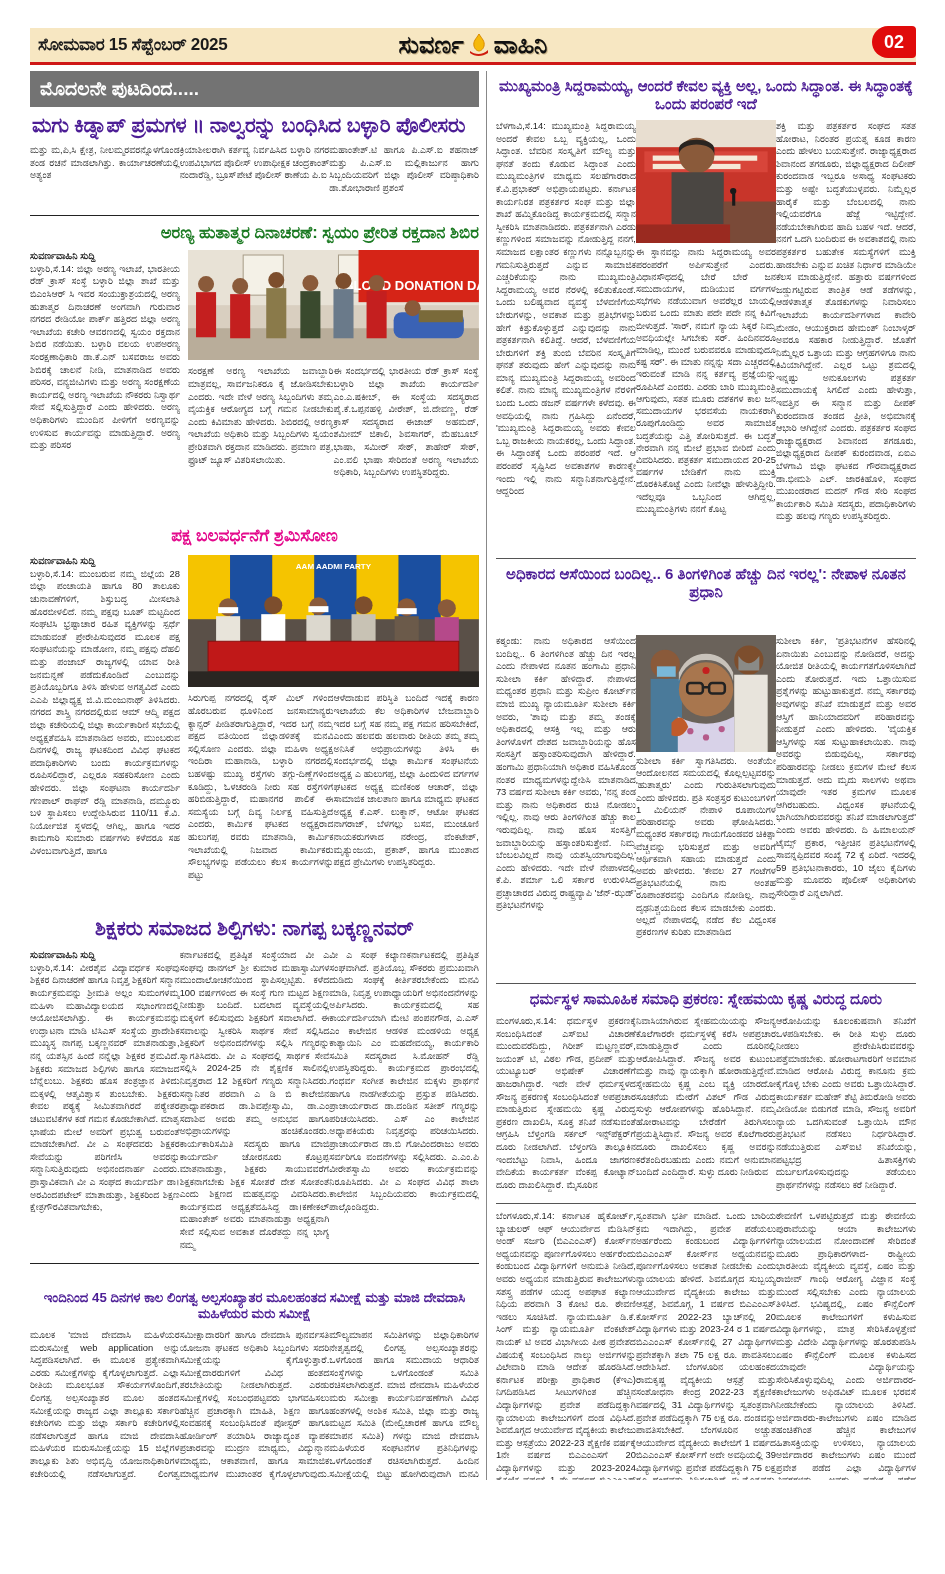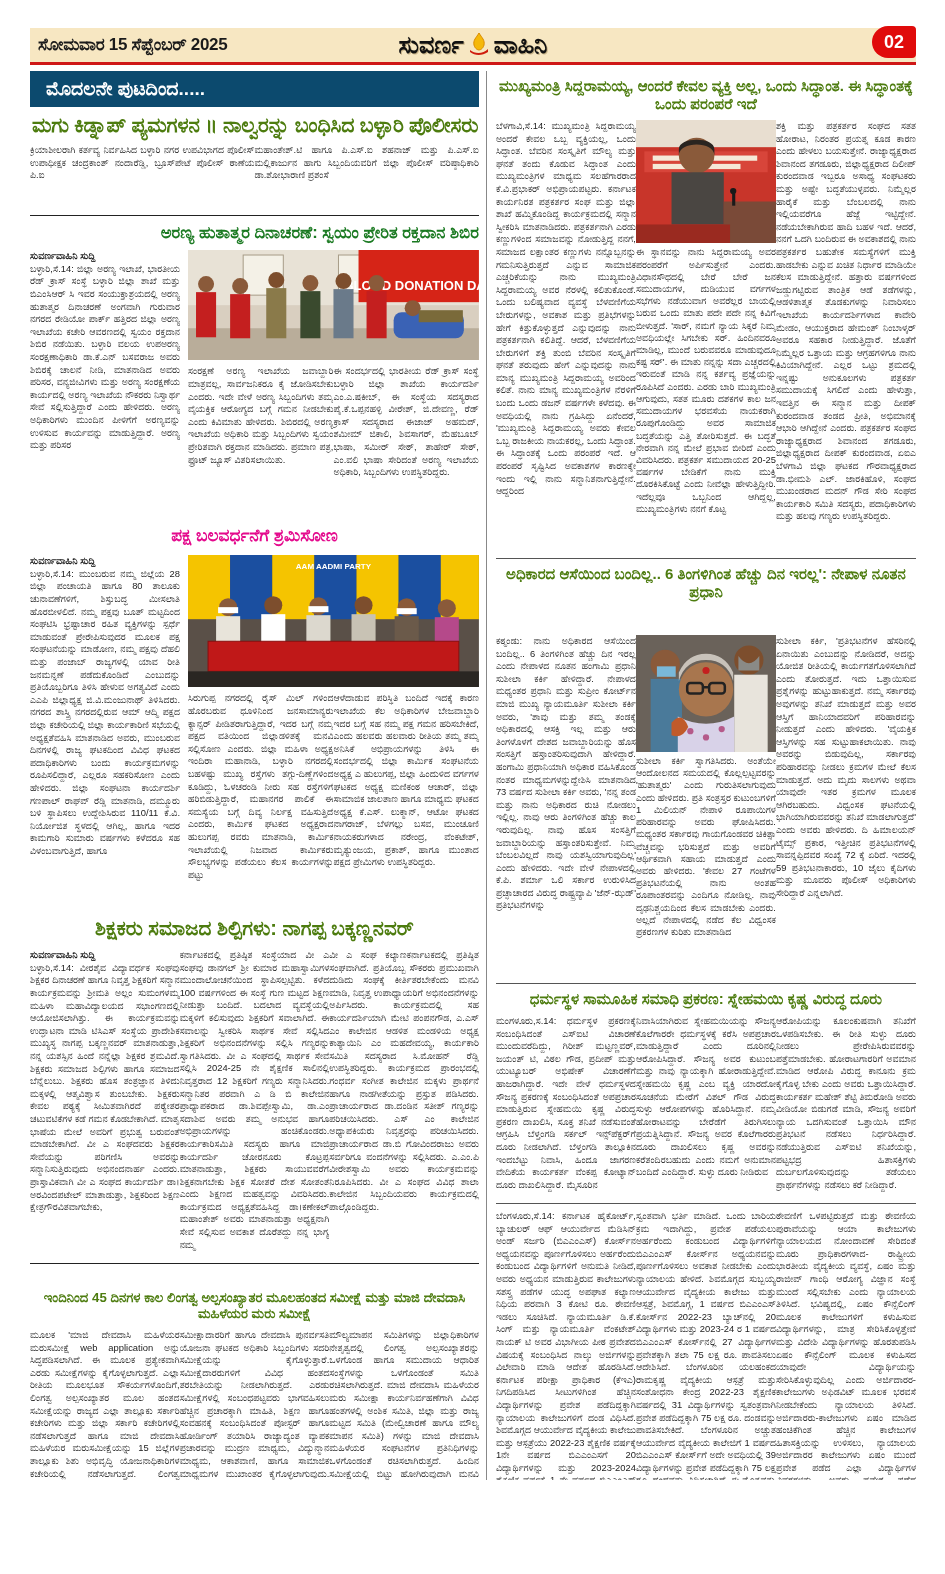--- a/index.html
+++ b/index.html
@@ -2,33 +2,33 @@
 <html><head>
 <meta charset="utf-8">
 <style>
   html,body{margin:0;padding:0;background:#ffffff;}
   body{font-family:"Liberation Sans","DejaVu Sans",sans-serif;color:#1a1a1a;}
   .page{position:relative;width:945px;height:1480px;background:#fff;overflow:hidden;}
   .inner{position:absolute;left:30px;top:28px;width:886px;}
   
   .masthead-band{position:relative;display:flex;align-items:center;height:34px;background:#f7e7c2;border-bottom:3px solid #cf1717;}
   .m-date{font-weight:bold;font-size:17px;padding-left:8px;white-space:nowrap;letter-spacing:-0.3px;}
-  .m-center{position:absolute;left:0;right:0;display:flex;justify-content:center;align-items:flex-start;gap:2px;pointer-events:none;}
+  .m-center{position:absolute;left:0;right:0;display:flex;justify-content:center;align-items:center;gap:2px;pointer-events:none;}
   .m-title{font-weight:bold;font-size:24px;color:#111;text-shadow:1px 1px 0 #c9b489;}
   .m-badge{position:absolute;right:0;top:-2px;background:#e00b0b;color:#fff;font-weight:bold;font-size:18px;
            width:44px;height:32px;display:flex;align-items:center;justify-content:center;border-radius:16px 4px 4px 16px;}
   
   .cols{display:flex;overflow:hidden;}
   .col{flex:1;font-size:9.4px;line-height:1.34;text-align:justify;overflow:hidden;color:#222;}
   .byline{font-weight:bold;font-size:9.6px;}
   .halves{display:flex;margin-top:6px;}
   .lhalf{width:452px;padding-right:7px;border-right:1px solid #888;}
   .rhalf{width:423px;padding-left:9px;}
-  .bluebox{background:#0c4a6e;color:#fff;font-weight:bold;font-size:19px;padding:7px 16px;margin-bottom:6px;}
-  .hl{font-weight:bold;color:#4d7c0f;}
+  .bluebox{background:#737373;color:#fff;font-weight:bold;font-size:19px;padding:7px 10px;margin-bottom:6px;}
+  .hl{font-weight:bold;color:#4c1d95;}
   .hl-kidnap{font-size:20.5px;margin:4px 0 7px 2px;letter-spacing:-0.2px;}
   .rule{border:none;border-top:1.5px solid #222;margin:7px 0;}
   .rule-thin{border:none;border-top:1px solid #555;margin:6px 0;}
   .hl-green{color:#1b7a22;text-align:right;font-size:16.5px;margin:4px 0 8px;}
   .hl-magenta{color:#e40a8d;text-align:center;font-size:17px;margin:8px 0 9px;}
   .hl-center{text-align:center;}
   .photo-row{display:flex;gap:8px;}
   .photo-left-col{width:150px;flex:none;}
   .photo-stack{flex:1;display:flex;flex-direction:column;gap:5px;}
   .photo-frame{width:100%;display:block;}
@@ -65,22 +65,23 @@
       </span>
       <span class="m-badge">02</span>
     </div>
 
     <div class="halves">
 
       <div class="lhalf">
 
         <div class="bluebox">ಮೊದಲನೇ ಪುಟದಿಂದ.....</div>
 
-        <div class="hl hl-kidnap">ಮಗು ಕಿಡ್ನಾಪ್ ಪ್ಯಮಗಳನ ॥ ನಾಲ್ವರನ್ನು ಬಂಧಿಸಿದ ಬಳ್ಳಾರಿ ಪೊಲೀಸರು</div>
+        <div class="hl hl-kidnap">ಮಗು ಕಿಡ್ನಾಪ್ ಪ್ರಮಗಳ ॥ ನಾಲ್ವರನ್ನು ಬಂಧಿಸಿದ ಬಳ್ಳಾರಿ ಪೊಲೀಸರು</div>
         <div class="cols" style="height:64px;">
+          <div class="col">ಮತ್ತು ಮ,ಪಿ,ಸಿ ಕ್ಷೇತ್ರ, ನೀಲಮ್ಮರವರನ್ನೊಳಗೊಂಡ ತಂಡ ರಚನೆ ಮಾಡಲಾಗಿತ್ತು. ಕಾರ್ಯಾಚರಣೆಯಲ್ಲಿ ಅತ್ಯಂತ</div>
           <div class="col">ಕ್ರಿಯಾಶೀಲರಾಗಿ ಕರ್ತವ್ಯ ನಿರ್ವಹಿಸಿದ ಬಳ್ಳಾರಿ ನಗರ ಉಪವಿಭಾಗದ ಪೊಲೀಸ್ ಉಪಾಧೀಕ್ಷಕ ಚಂದ್ರಕಾಂತ್ ನಂದಾರೆಡ್ಡಿ, ಬ್ರೂಸ್‌ಪೇಟೆ ಪೊಲೀಸ್ ಠಾಣೆಯ ಪಿ.ಐ</div>
           <div class="col">ಮಹಾಂತೇಶ್.ಟಿ ಹಾಗೂ ಪಿ.ಎಸ್.ಐ ಶಹನಾಜ್ ಮತ್ತು ಪಿ.ಎಸ್.ಐ ಮಲ್ಲಿಕಾರ್ಜುನ ಹಾಗು ಸಿಬ್ಬಂದಿಯವರಿಗೆ ಜಿಲ್ಲಾ ಪೊಲೀಸ್ ವರಿಷ್ಠಾಧಿಕಾರಿ ಡಾ.ಶೋಭಾರಾಣಿ ಪ್ರಶಂಸೆ</div>
         </div>
         <hr class="rule">
 
         <div class="hl hl-green">ಅರಣ್ಯ ಹುತಾತ್ಮರ ದಿನಾಚರಣೆ: ಸ್ವಯಂ ಪ್ರೇರಿತ ರಕ್ತದಾನ ಶಿಬಿರ</div>
         <div class="photo-row" style="height:268px;">
           <div class="photo-left-col col">
             <div class="byline">ಸುವರ್ಣವಾಹಿನಿ ಸುದ್ದಿ</div>
             <span>ಬಳ್ಳಾರಿ,ಸೆ.14: ಜಿಲ್ಲಾ ಅರಣ್ಯ ಇಲಾಖೆ, ಭಾರತೀಯ ರೆಡ್ ಕ್ರಾಸ್ ಸಂಸ್ಥೆ ಬಳ್ಳಾರಿ ಜಿಲ್ಲಾ ಶಾಖೆ ಮತ್ತು ಬಿಎಂಸಿಆರ್ ಸಿ ಇವರ ಸಂಯುಕ್ತಾಶ್ರಯದಲ್ಲಿ ಅರಣ್ಯ ಹುತಾತ್ಮರ ದಿನಾಚರಣೆ ಅಂಗವಾಗಿ ಗುರುವಾರ ನಗರದ ರೇಡಿಯೋ ಪಾರ್ಕ್ ಹತ್ತಿರದ ಜಿಲ್ಲಾ ಅರಣ್ಯ ಇಲಾಖೆಯ ಕಚೇರಿ ಆವರಣದಲ್ಲಿ ಸ್ವಯಂ ರಕ್ತದಾನ ಶಿಬಿರ ನಡೆಯಿತು. ಬಳ್ಳಾರಿ ವಲಯ ಉಪಅರಣ್ಯ ಸಂರಕ್ಷಣಾಧಿಕಾರಿ ಡಾ.ಕೆ.ಎನ್ ಬಸವರಾಜ ಅವರು ಶಿಬಿರಕ್ಕೆ ಚಾಲನೆ ನೀಡಿ, ಮಾತನಾಡಿದ ಅವರು ಪರಿಸರ, ವನ್ಯಜೀವಿಗಳು ಮತ್ತು ಅರಣ್ಯ ಸಂರಕ್ಷಣೆಯ ಕಾರ್ಯದಲ್ಲಿ ಅರಣ್ಯ ಇಲಾಖೆಯ ನೌಕರರು ನಿಸ್ವಾರ್ಥ ಸೇವೆ ಸಲ್ಲಿಸುತ್ತಿದ್ದಾರೆ ಎಂದು ಹೇಳಿದರು. ಅರಣ್ಯ ಅಧಿಕಾರಿಗಳು ಮುಂದಿನ ಪೀಳಿಗೆಗೆ ಅರಣ್ಯವನ್ನು ಉಳಿಸುವ ಕಾರ್ಯವನ್ನು ಮಾಡುತ್ತಿದ್ದಾರೆ. ಅರಣ್ಯ ಮತ್ತು ಪರಿಸರ</span>

